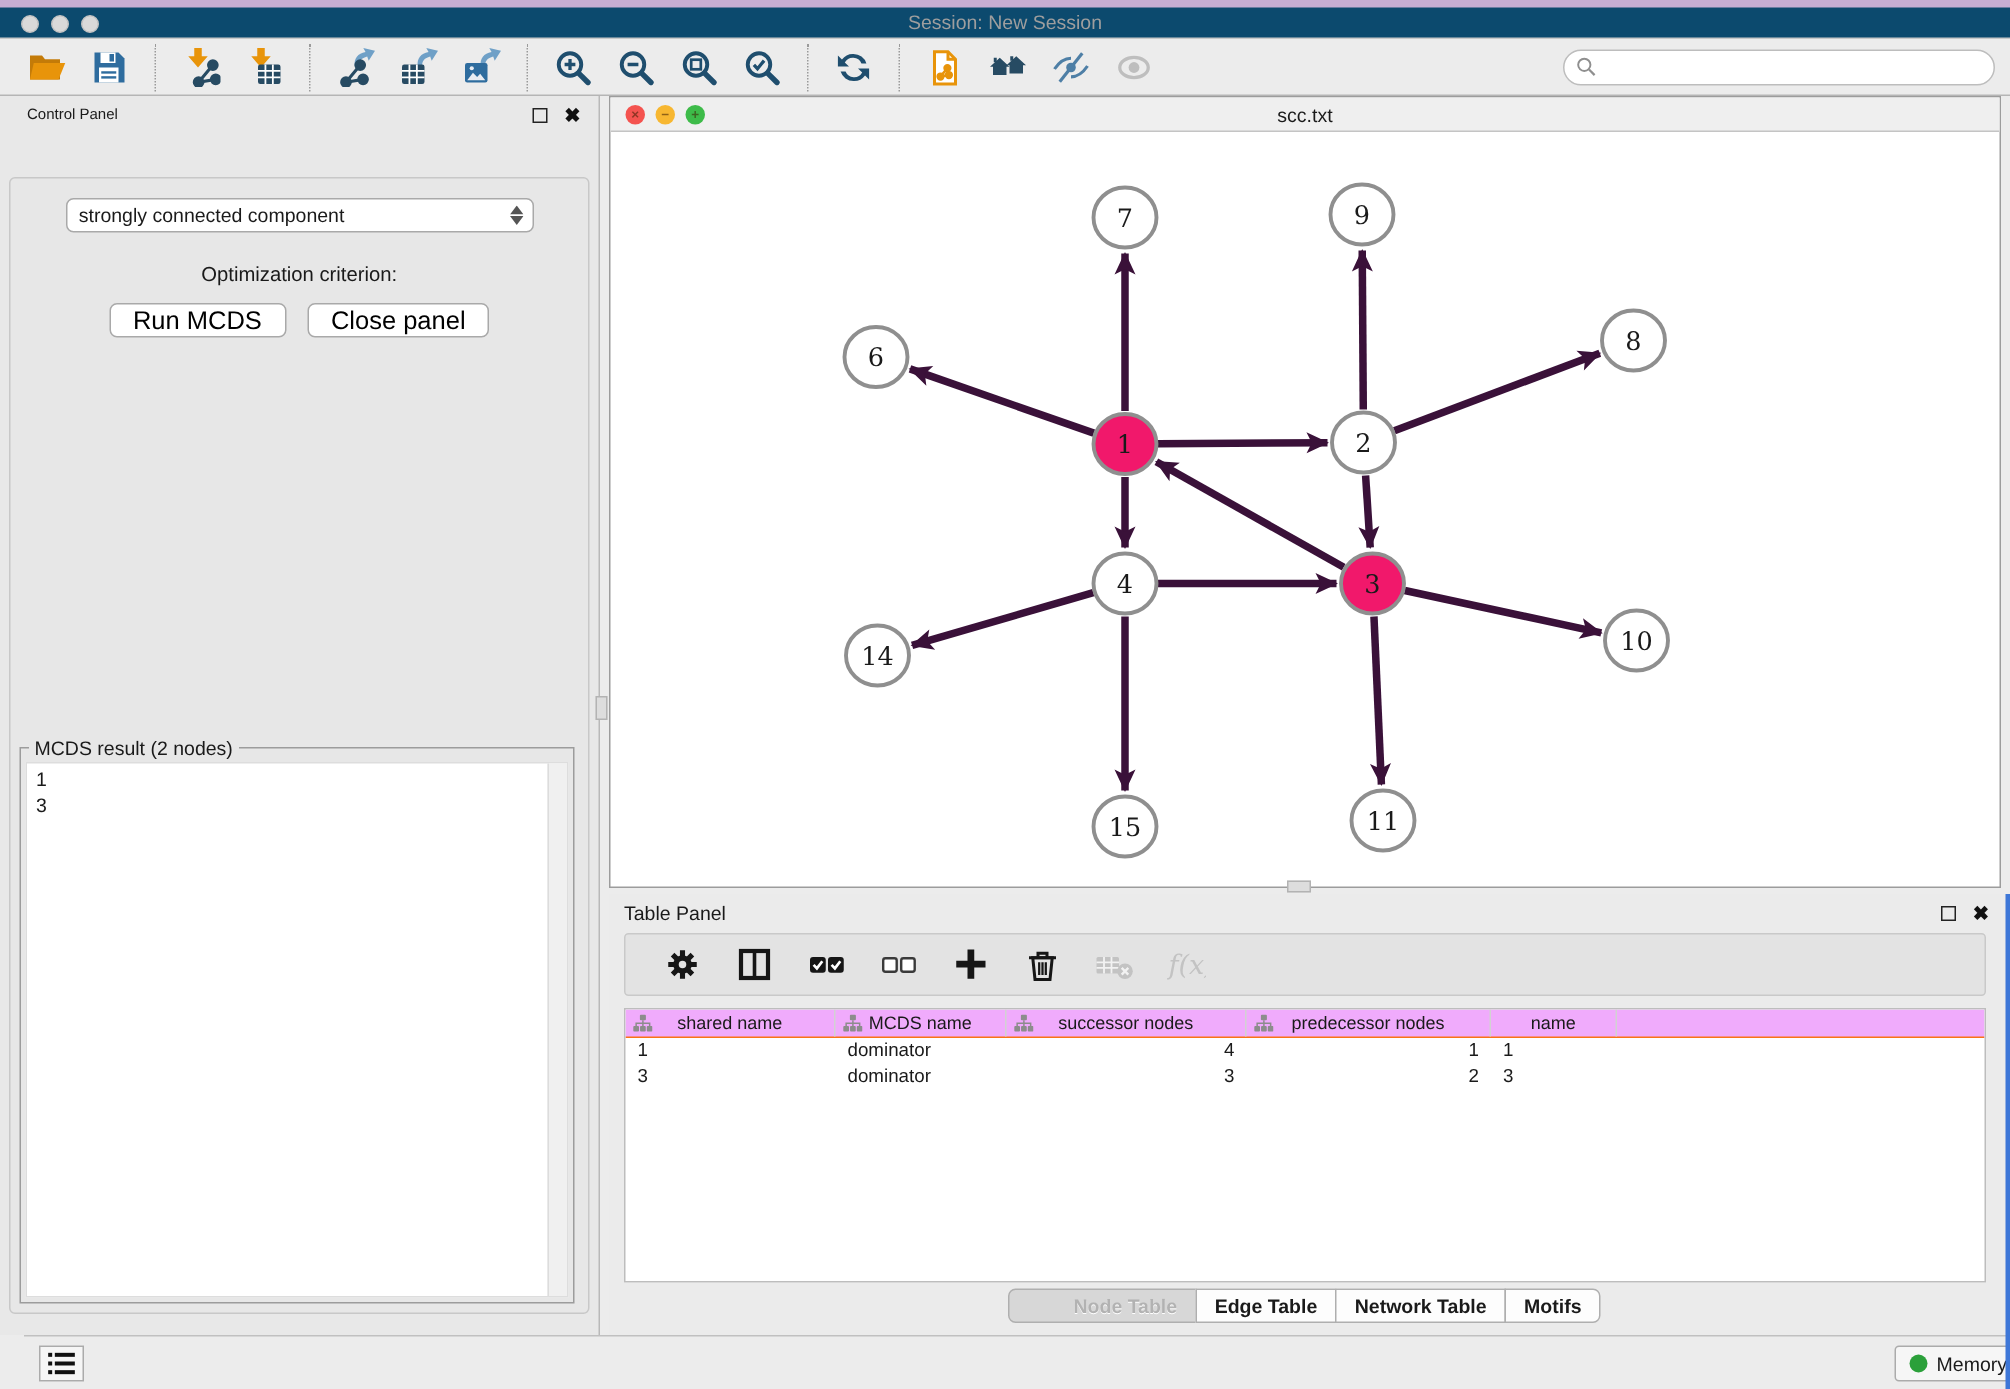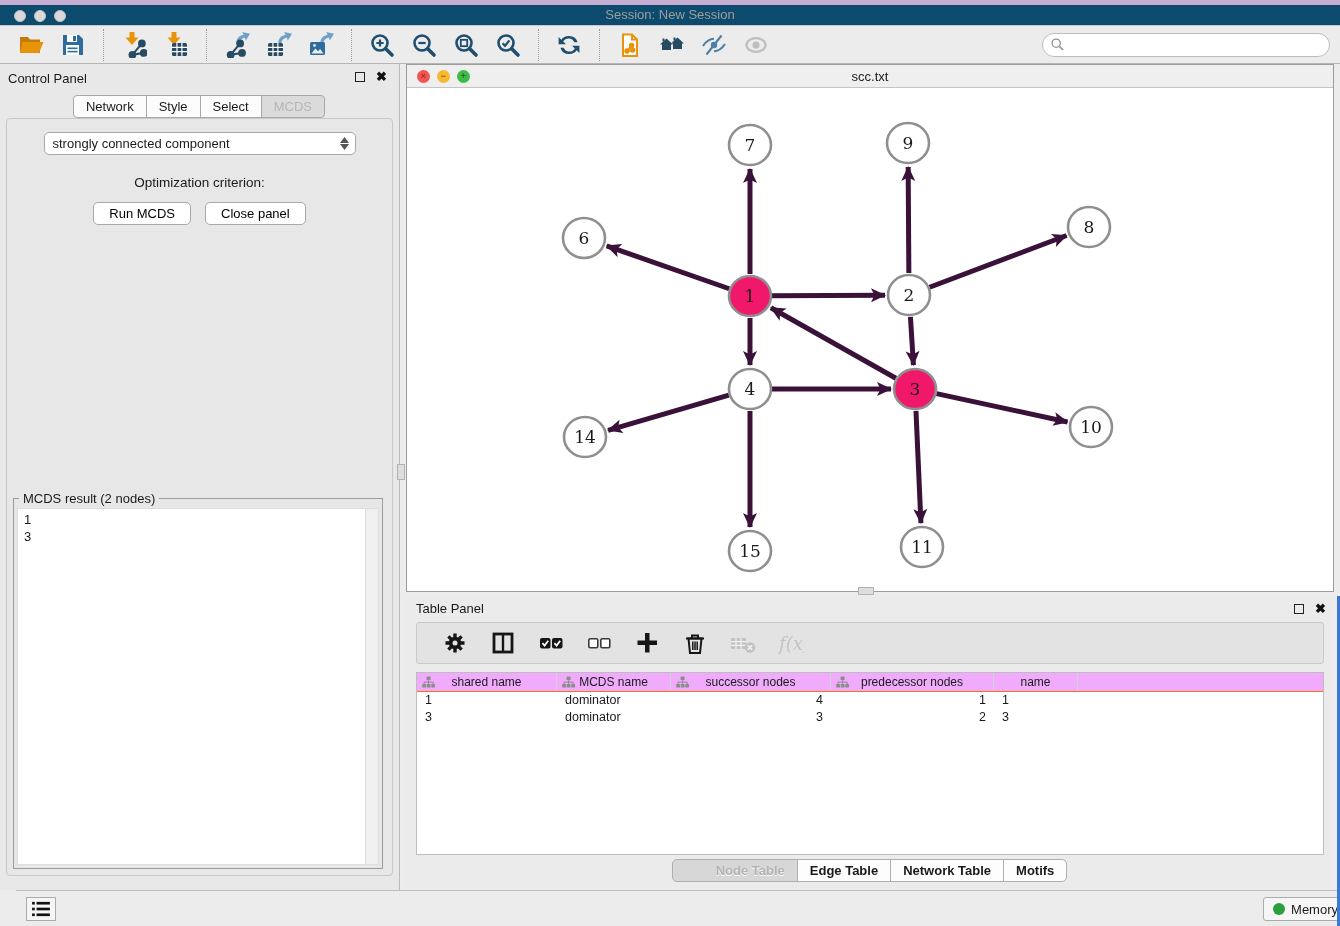--- a/index.html
+++ b/index.html
@@ -17,35 +17,35 @@
   #main-toolbar { position:absolute; left:0; top:26px; width:1340px; height:38px; background:#ECECEC; border-bottom:1px solid #B5B5B5; display:flex; align-items:center; padding:0 10px; }
   .tb-icon { width:30px; height:30px; display:flex; align-items:center; justify-content:center; margin:0 6px; flex:0 0 auto; }
   .tb-icon.disabled { opacity:.55; filter:grayscale(1); }
   .tb-sep { height:32px; border-left:1px dotted #9A9A9A; margin:0 9px; flex:0 0 auto; }
   #search-box { margin-left:auto; width:288px; height:24px; background:#fff; border:1px solid #BDBDBD; border-radius:12px; display:flex; align-items:center; padding:0 8px; }
   #search-box input { border:none; outline:none; flex:1; font-size:13px; margin-left:6px; background:transparent; }
 
   
   #control-panel { position:absolute; left:0; top:64px; width:400px; height:826px; background:#E8E8E8; border-right:1px solid #B9B9B9; }
   #cp-header { position:relative; height:28px; }
-  #cp-title { position:absolute; left:8px; top:7px; font-size:13px; }
+  #cp-title { position:absolute; left:18px; top:7px; font-size:10px; }
   .panel-float { position:absolute; right:34px; top:8px; width:10px; height:10px; border:1.5px solid #222; }
   .panel-close { position:absolute; right:12px; top:5px; font-size:13px; font-weight:bold; color:#111; }
   #cp-tabs { position:absolute; left:0; right:0; top:31px; display:flex; justify-content:center; }
   .cp-tab { font-size:13px; padding:3px 12px; background:#FCFCFC; border:1px solid #A8A8A8; margin-left:-1px; position:relative; }
   .cp-tab:first-child { border-radius:4px 0 0 4px; }
   .cp-tab:last-child { border-radius:0 4px 4px 0; }
   .cp-tab.selected { background:#DBDBDB; color:#B6B6B6; }
   #cp-content { position:absolute; left:6px; right:6px; top:54px; bottom:14px; background:#E7E7E7; border:1px solid #C8C8C8; border-radius:4px; }
   #opt-label { text-align:center; margin-top:20px; font-size:13.5px; }
   #criterion-select { width:312px; height:23px; margin:13px auto 0; background:#fff; border:1px solid #A9A9A9; border-radius:5px; display:flex; align-items:center; font-size:13px; }
   #criterion-select .val { padding-left:8px; flex:1; }
   #criterion-select .chev { width:20px; display:flex; flex-direction:column; align-items:center; gap:1px; }
   #cp-buttons { display:flex; justify-content:center; gap:14px; margin-top:12px; }
-  .cp-btn { height:23px; padding:0 15px; background:#FFF; border:1px solid #A9A9A9; border-radius:5px; font-size:13px; font-family:"Liberation Sans",sans-serif; }
+  .cp-btn { height:23px; padding:0 15px; background:#FFF; border:1px solid #A9A9A9; border-radius:5px; font-size:17px; font-family:"Liberation Sans",sans-serif; }
   #mcds-fieldset { position:absolute; left:6px; right:9px; top:372px; height:378px; border:1px solid #9C9C9C; background:#E7E7E7; }
   #mcds-fieldset legend { font-size:13px; margin-left:5px; padding:0 4px;margin-top:44px; }
   #mcds-result-area { position:absolute; left:3px; right:3px; top:2px; bottom:3px; background:#fff; border:1px solid #DDD; }
   #mcds-values { white-space:pre; font-size:13px; line-height:17px; padding:2px 6px; }
   #mcds-scroll { position:absolute; right:0; top:0; bottom:0; width:13px; background:#F0F0F0; border-left:1px solid #DCDCDC; }
 
   
   #network-window { position:absolute; left:406px; top:64px; width:928px; height:528px; background:#fff; border:1px solid #9C9C9C; }
   #nw-titlebar { position:relative; height:23px; background:#EFEFEF; border-bottom:1px solid #C4C4C4; }
   #nw-lights { position:absolute; left:10px; top:5px; display:flex; gap:7px; }
@@ -245,26 +245,20 @@
     <input type="text" placeholder="" style="">
   </div>
 </div>
 
 <div id="control-panel">
   <div id="cp-header">
     <span id="cp-title">Control Panel</span>
     <span class="panel-float"></span>
     <span class="panel-close">✖</span>
   </div>
-  <div id="cp-tabs">
-      <div class="cp-tab">Network</div>
-      <div class="cp-tab">Style</div>
-      <div class="cp-tab">Select</div>
-      <div class="cp-tab selected">MCDS</div>
-    </div>
   <div id="cp-content">
     <div id="criterion-select">
       <span class="val">strongly connected component</span>
       <span class="chev">
         <svg width="9" height="6" viewBox="0 0 9 6">
             <path d="M4.5 0L9 6H0z" fill="#555"></path>
           </svg>
         <svg width="9" height="6" viewBox="0 0 9 6">
             <path d="M4.5 6L0 0h9z" fill="#555"></path>
           </svg>

